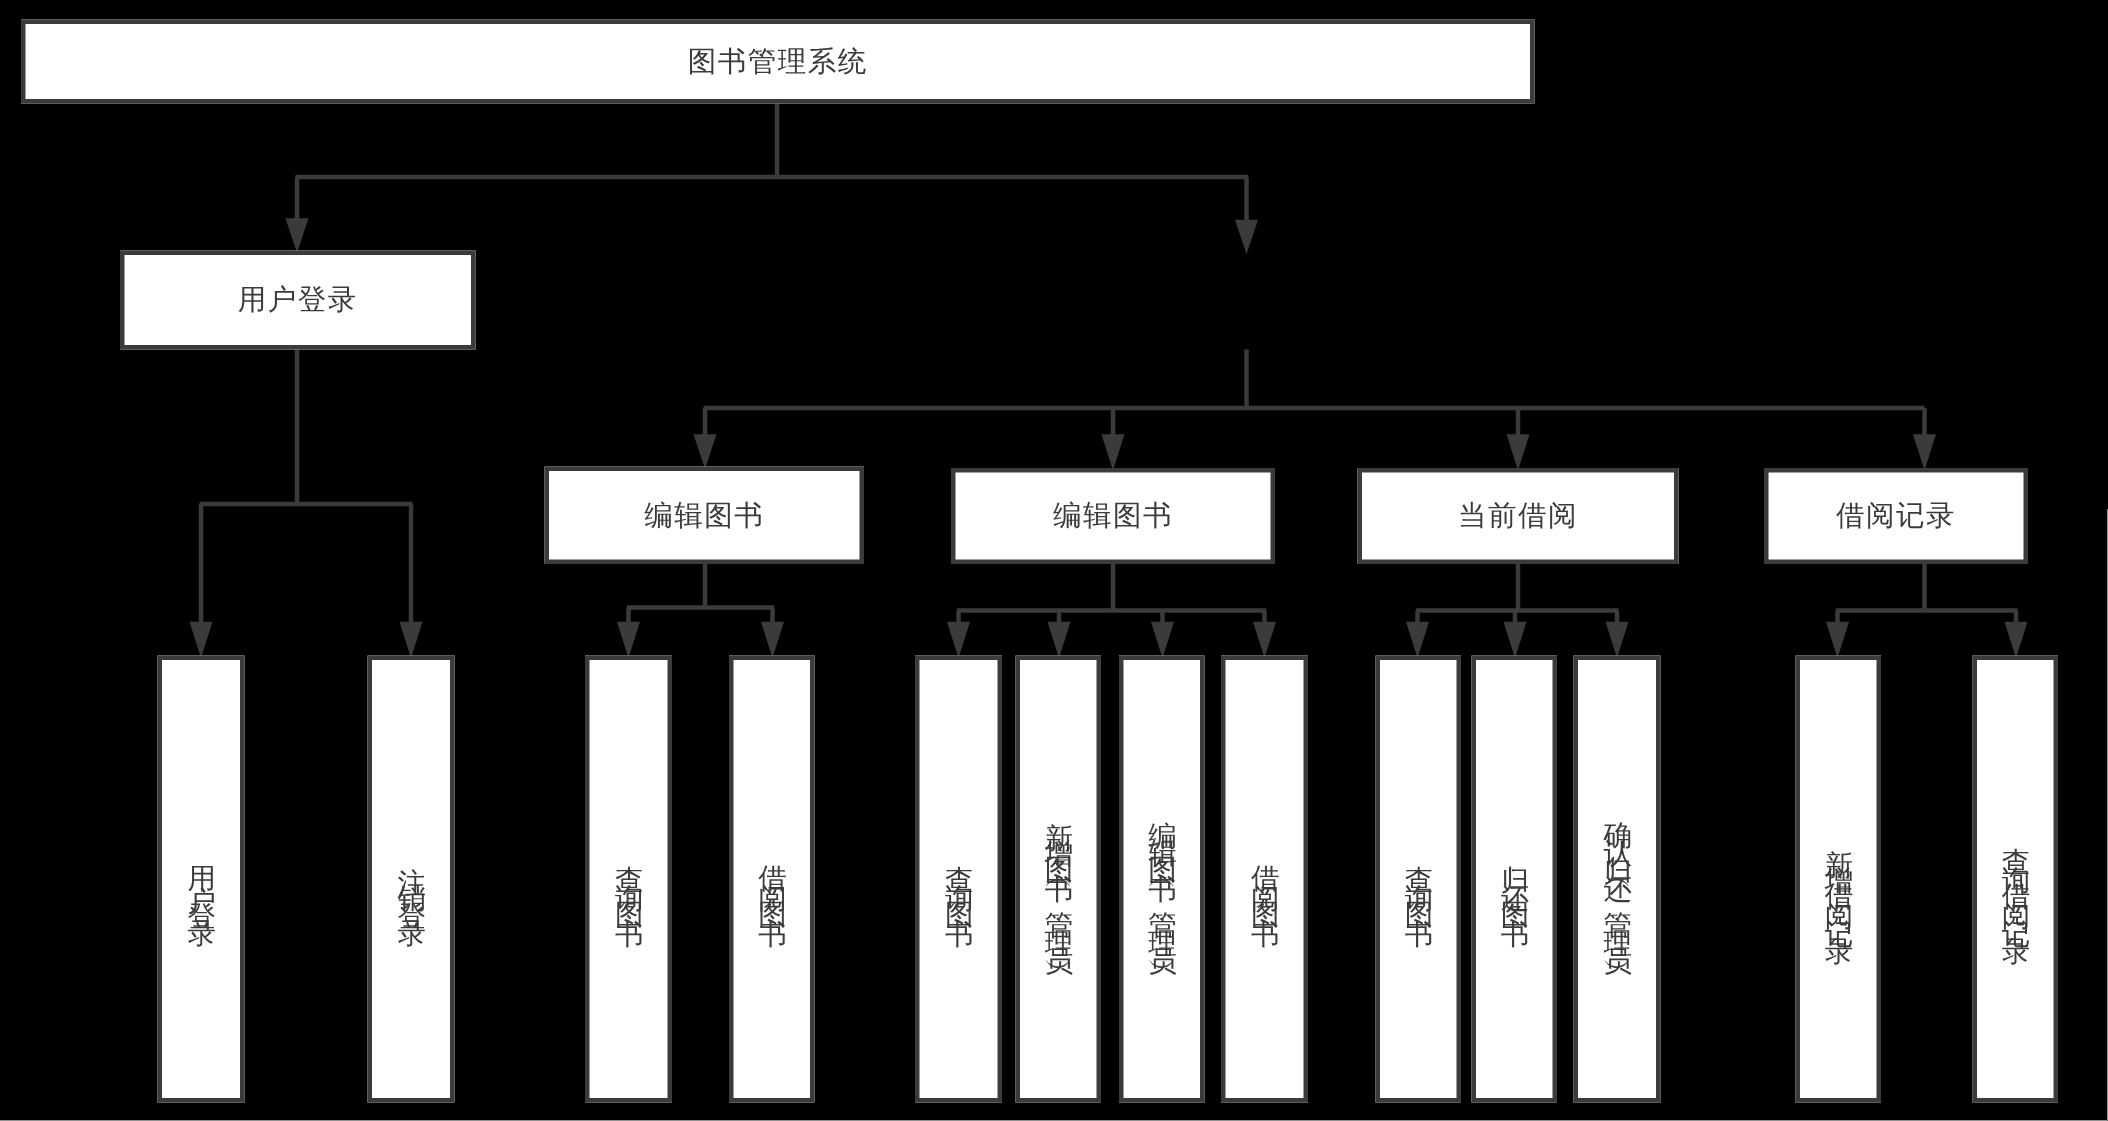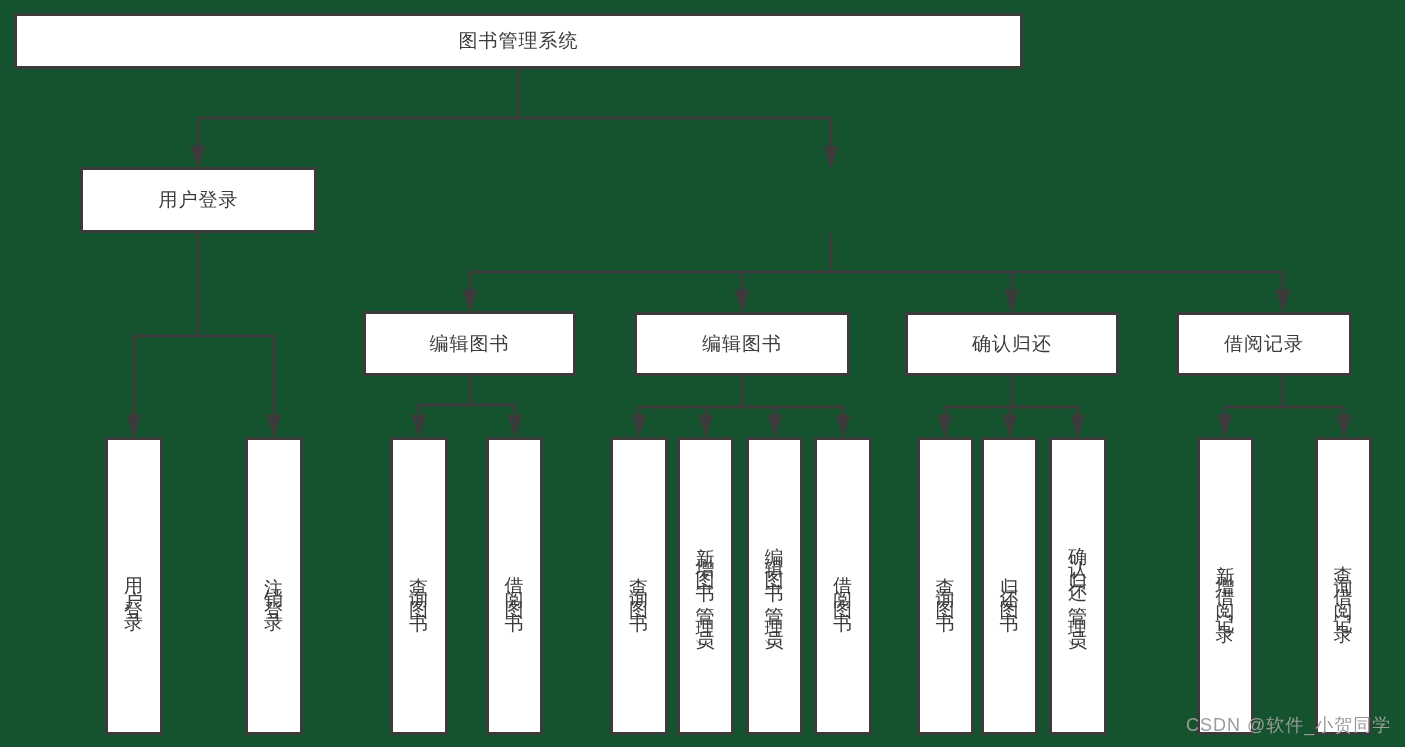--- a/index.html
+++ b/index.html
@@ -1,17 +1,17 @@
 <!DOCTYPE html>
 <html><head>
 <meta charset="utf-8">
 <style>
   html,body{margin:0;padding:0;background:#ffffff;}
   .stage{
-    position:relative;width:1405px;height:747px;background:#14532d;
+    position:relative;width:1405px;height:747px;background:#000000;
     font-family:"Liberation Sans",sans-serif;overflow:hidden;
   }
   .wires{position:absolute;left:0;top:0;width:1405px;height:747px;}
   .wires line{stroke:#3b3b3b;stroke-width:3;}
   .wires polygon{fill:#3b3b3b;stroke:#3b3b3b;}
   .box{
     position:absolute;box-sizing:border-box;background:#ffffff;
     border:3px solid #3b3b3b;color:#3b3b3b;
     display:flex;align-items:center;justify-content:center;
     font-size:19px;letter-spacing:1px;
@@ -106,21 +106,21 @@
       <polygon points="1337,415 1351,415 1344,437"></polygon>
     </g>
   </svg>
 
   <div class="box" style="left:14px;top:13px;width:1009px;height:56px;">图书管理系统</div>
 
   <div class="box" style="left:80px;top:167px;width:237px;height:66px;">用户登录</div>
 
   <div class="box" style="left:363px;top:311px;width:213px;height:65px;">编辑图书</div>
   <div class="box" style="left:634px;top:312px;width:216px;height:64px;">编辑图书</div>
-  <div class="box" style="left:905px;top:312px;width:214px;height:64px;">确认归还</div>
+  <div class="box" style="left:905px;top:312px;width:214px;height:64px;">当前借阅</div>
   <div class="box" style="left:1176px;top:312px;width:176px;height:64px;">借阅记录</div>
 
   <div class="box leaf" style="left:105px;">
     <span class="vtext">用户登录</span>
   </div>
   <div class="box leaf" style="left:245px;">
     <span class="vtext">注销登录</span>
   </div>
 
   <div class="box leaf" style="left:390px;">
@@ -153,15 +153,14 @@
     <span class="vtext">确认归还（管理员）</span>
   </div>
 
   <div class="box leaf" style="left:1197px;width:57px;">
     <span class="vtext">新增借阅记录</span>
   </div>
   <div class="box leaf" style="left:1315px;width:57px;">
     <span class="vtext">查询借阅记录</span>
   </div>
 
-  <div class="watermark">CSDN @软件_小贺同学</div>
 
 </div>
 
 </body></html>

